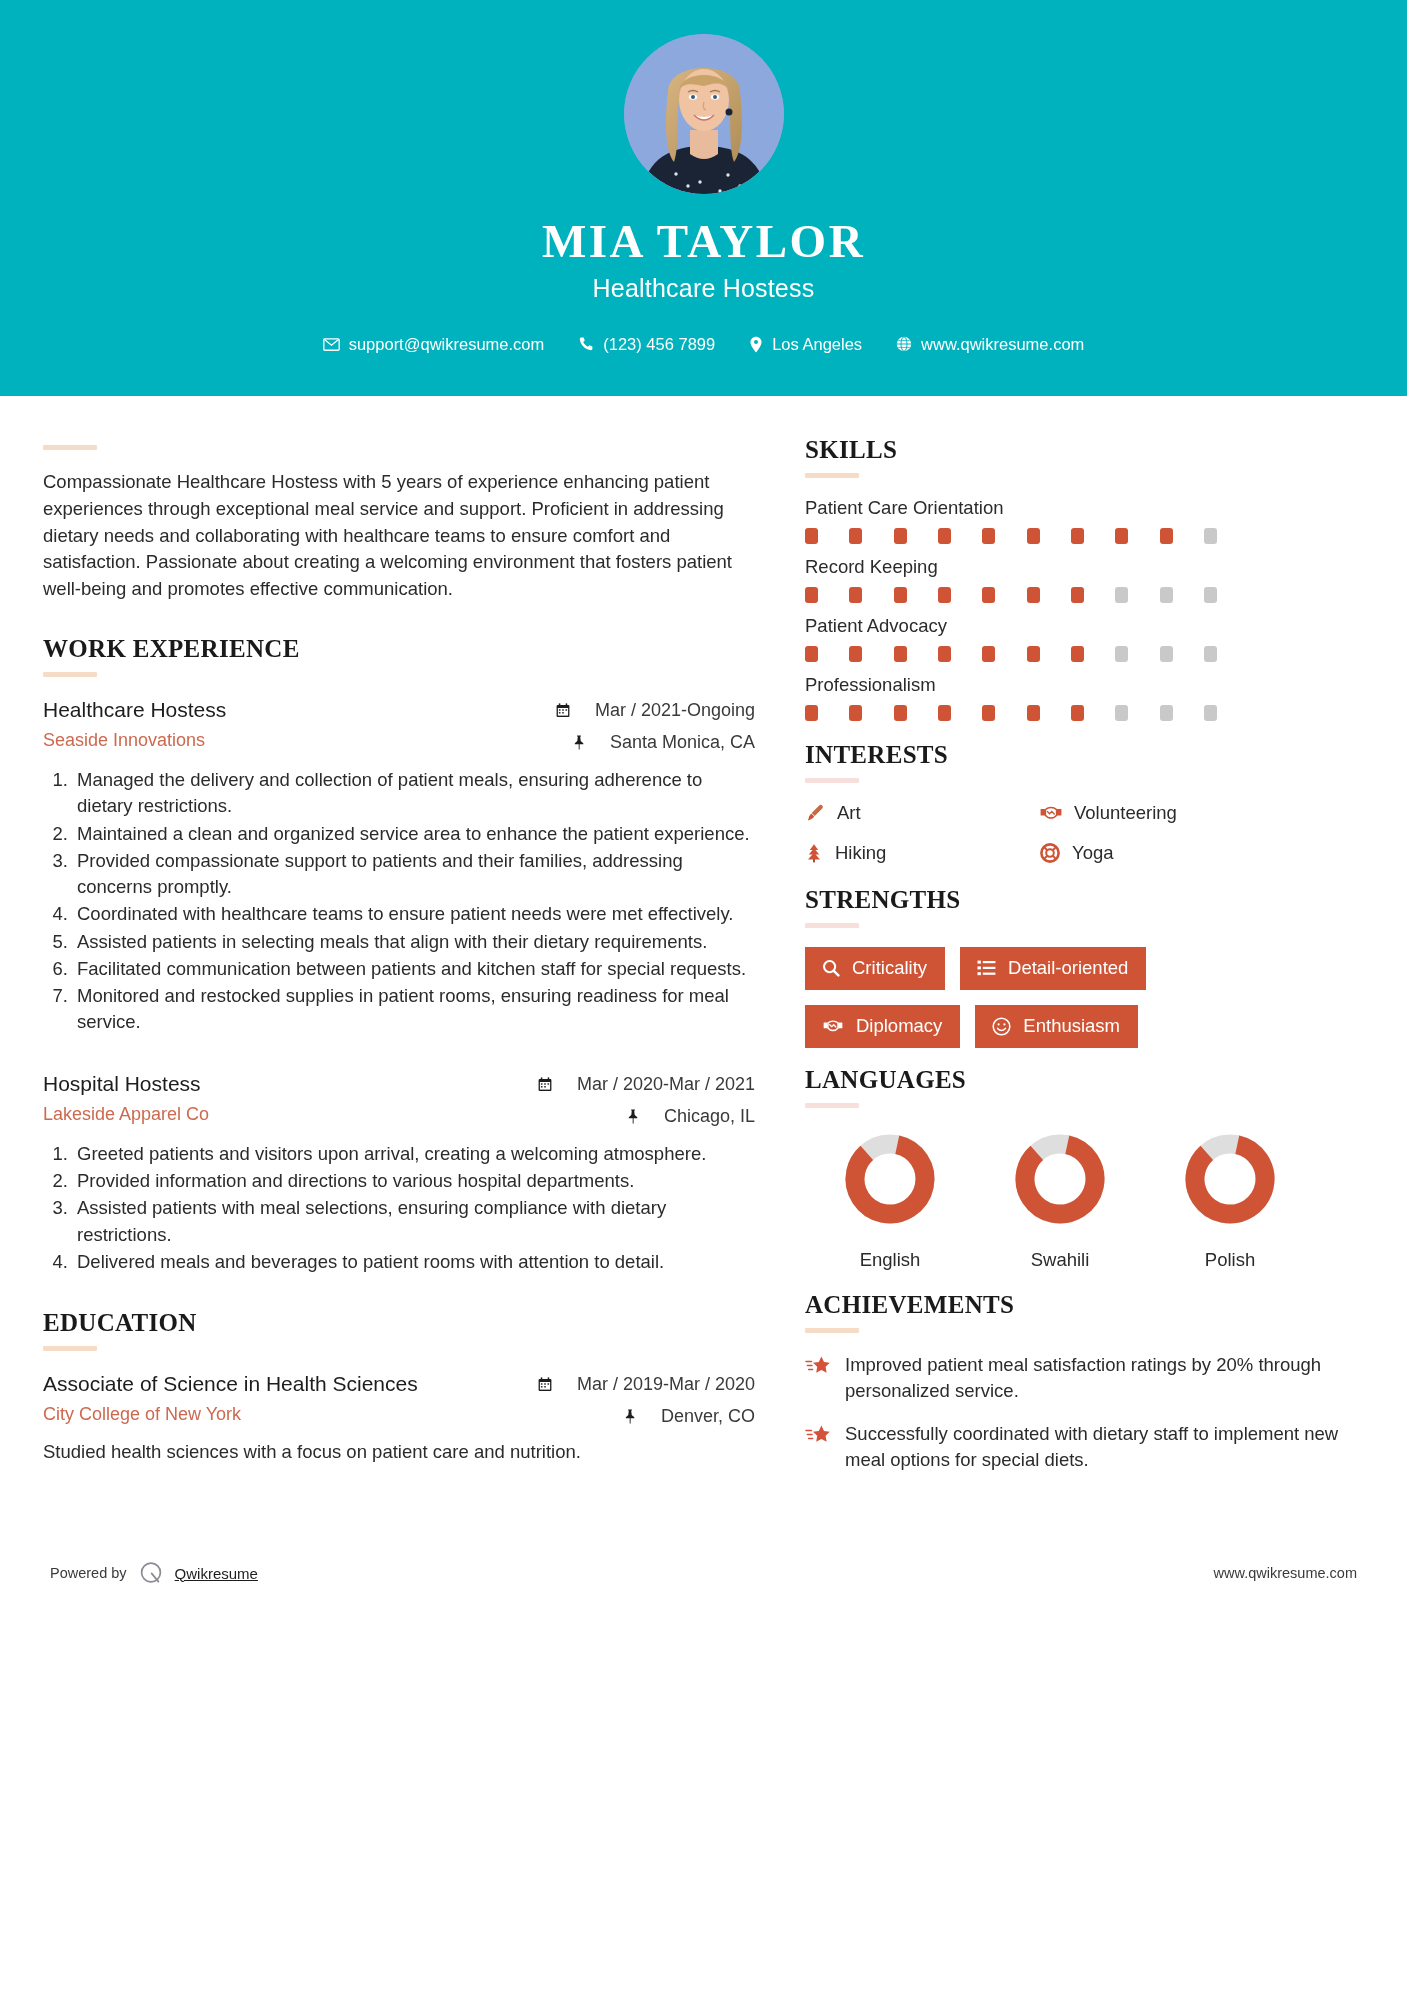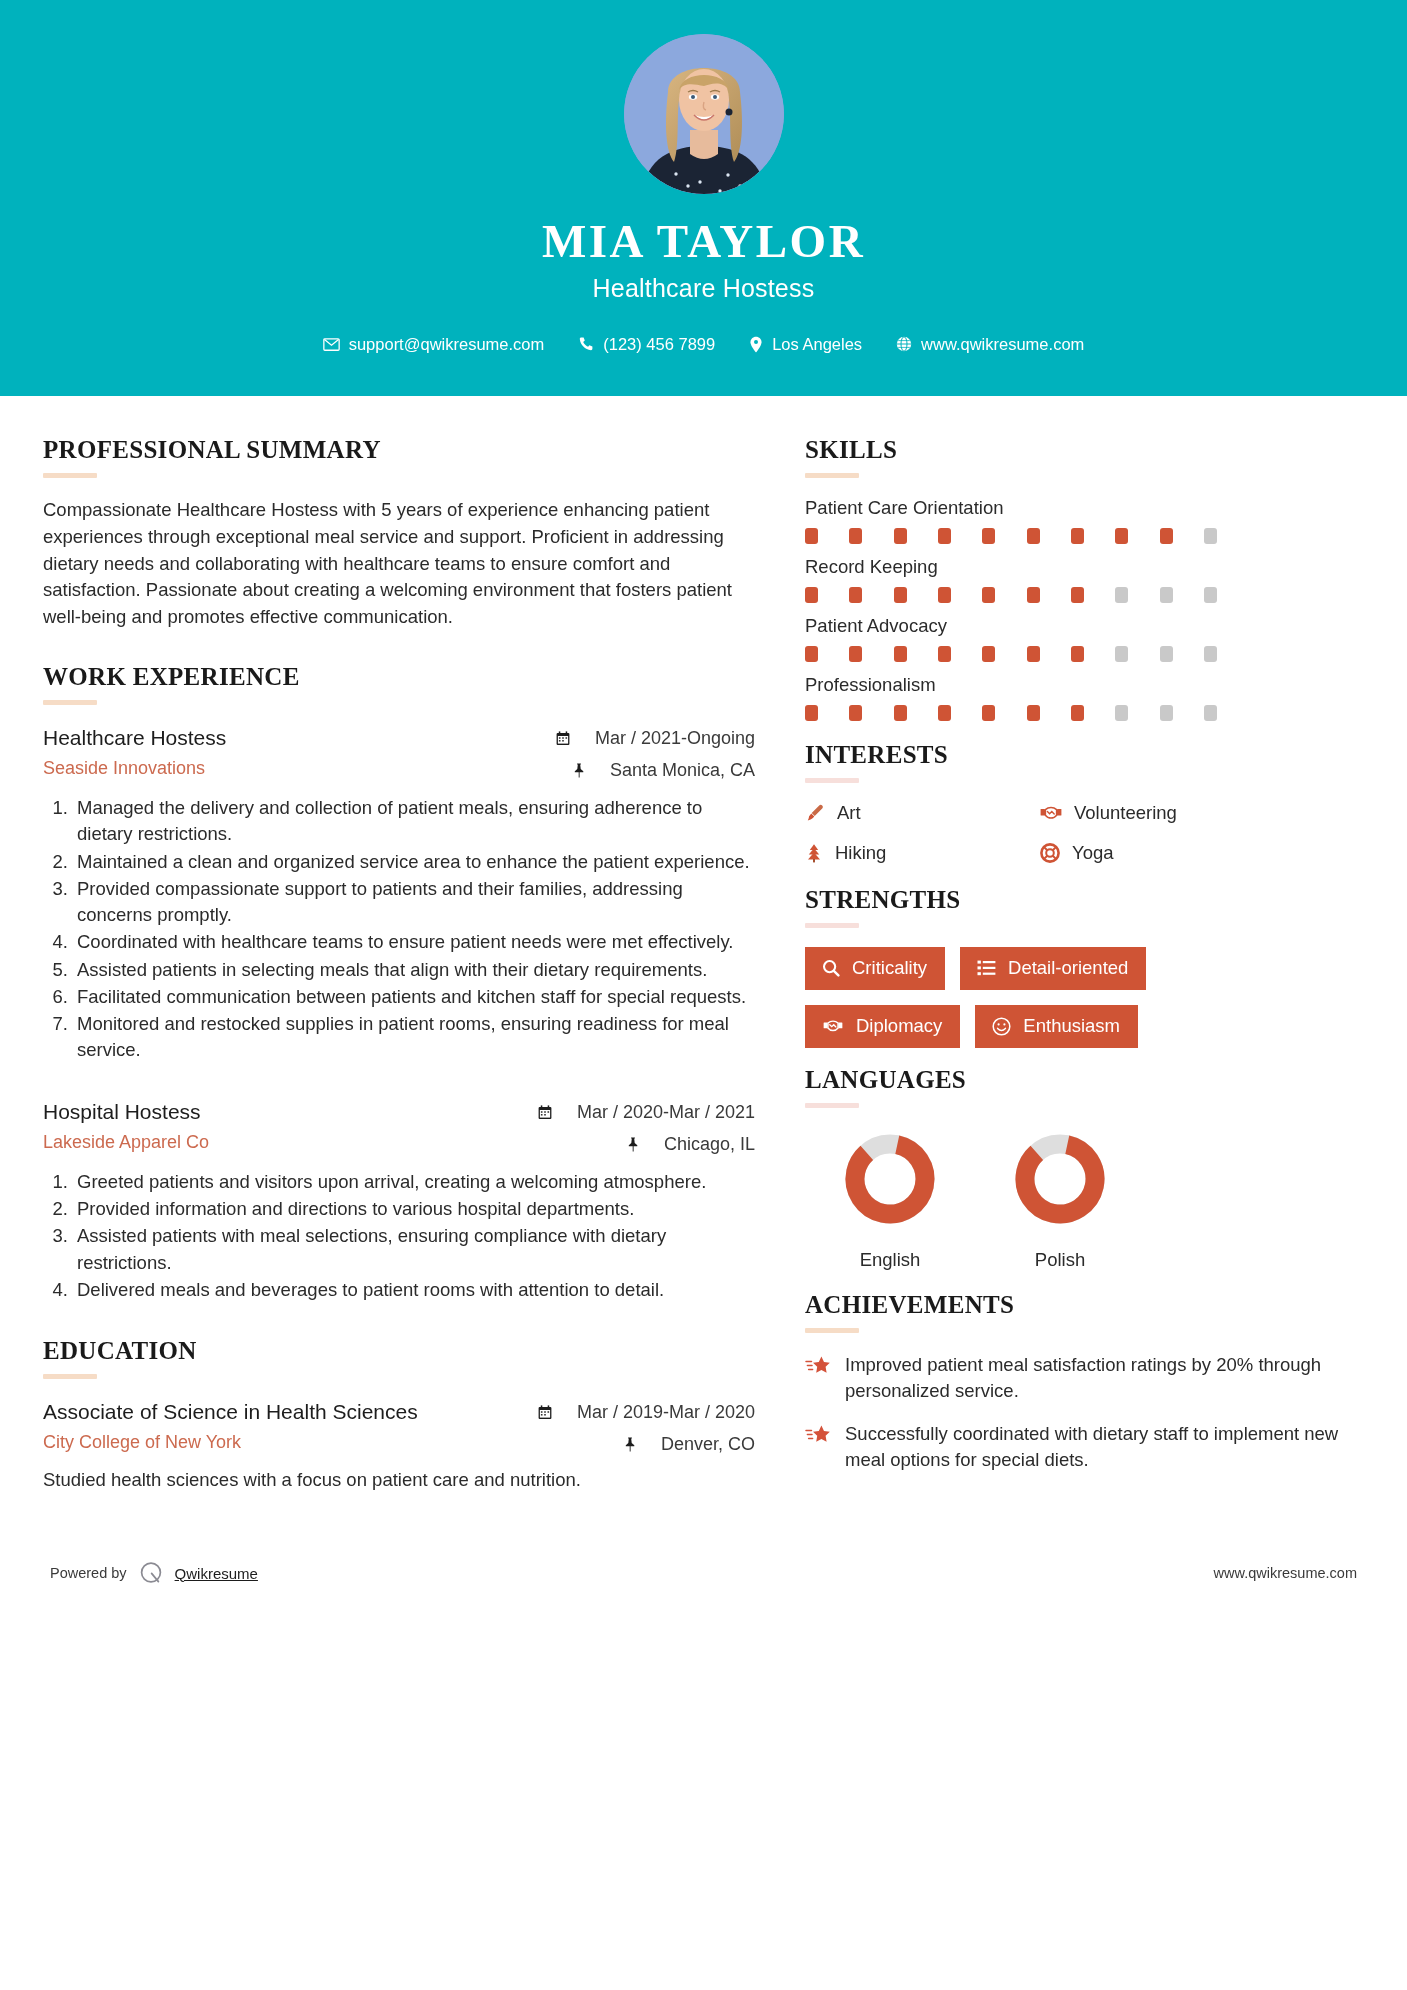--- a/index.html
+++ b/index.html
@@ -394,21 +394,20 @@
       </div>
 
     </div>
   </div>
 
   <div class="columns">
 
     <div class="col-left">
 
       <div>
-        <div class="sec-title">PROFESSIONAL SUMMARY</div>
         <div class="sec-rule"></div>
         <div class="summary-text">Compassionate Healthcare Hostess with 5 years of experience enhancing patient experiences through exceptional meal service and support. Proficient in addressing dietary needs and collaborating with healthcare teams to ensure comfort and satisfaction. Passionate about creating a welcoming environment that fosters patient well-being and promotes effective communication.</div>
       </div>
 
       <div>
         <div class="sec-title">WORK EXPERIENCE</div>
         <div class="sec-rule"></div>
 
         <div class="entry-block">
           <div class="entry-head">
@@ -722,20 +721,27 @@
                   <circle cx="52" cy="52" r="35" fill="none" stroke="#dedede" stroke-width="19"></circle>
                   <circle cx="52" cy="52" r="35" fill="none" stroke="#cf5435" stroke-width="19" stroke-dasharray="186.92476288859268 219.9114857512855" transform="rotate(-78 52 52)"></circle>
                 </svg></span>
             <span class="lang-label">English</span>
           </div>
           <div class="lang">
             <span><svg width="104" height="104" viewBox="0 0 104 104">
                   <circle cx="52" cy="52" r="35" fill="none" stroke="#dedede" stroke-width="19"></circle>
                   <circle cx="52" cy="52" r="35" fill="none" stroke="#cf5435" stroke-width="19" stroke-dasharray="186.92476288859268 219.9114857512855" transform="rotate(-78 52 52)"></circle>
                 </svg></span>
+            <span class="lang-label">Swahili</span>
+          </div>
+          <div class="lang">
+            <span><svg width="104" height="104" viewBox="0 0 104 104">
+                  <circle cx="52" cy="52" r="35" fill="none" stroke="#dedede" stroke-width="19"></circle>
+                  <circle cx="52" cy="52" r="35" fill="none" stroke="#cf5435" stroke-width="19" stroke-dasharray="186.92476288859268 219.9114857512855" transform="rotate(-78 52 52)"></circle>
+                </svg></span>
             <span class="lang-label">Polish</span>
           </div>
         </div>
       </div>
 
       <div style="margin-top:20px">
         <div class="sec-title">ACHIEVEMENTS</div>
         <div class="sec-rule"></div>
 
         <div class="ach-item">

